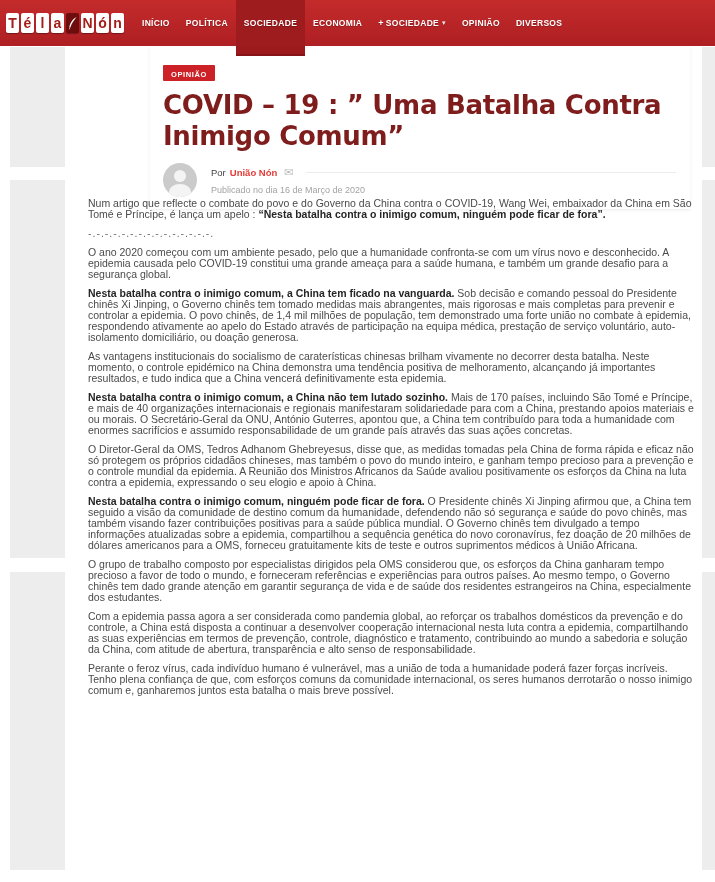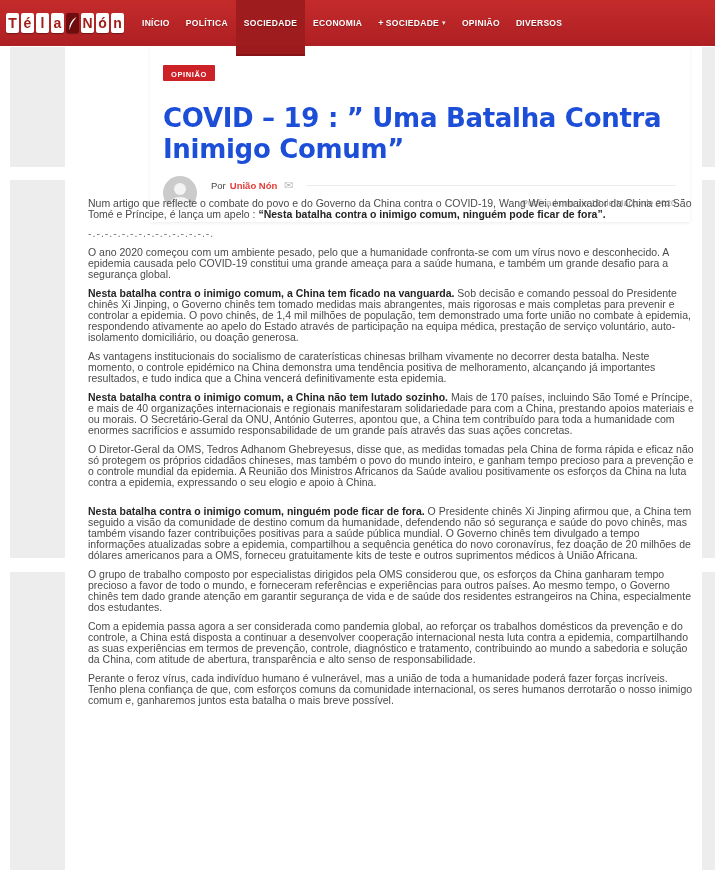--- a/index.html
+++ b/index.html
@@ -38,45 +38,45 @@
   .s2 { top:180px; height:378px; }
   .s3 { top:572px; height:298px; }
 
   
   .title-card { position:absolute; left:150px; top:47px; width:540px;
                 background:#fff; box-shadow:0 1px 3px rgba(0,0,0,.08);
                 padding:16px 14px 12px 13px; }
   .cat-badge { display:inline-block; background:#cb2127; color:#fff;
                font-size:7.5px; font-weight:bold; letter-spacing:.6px;
                padding:5px 8px 2px; border-radius:1px; cursor:pointer; }
-  .headline { margin-top:22px; font-family:"DejaVu Sans","Liberation Sans",sans-serif;
-              font-weight:800; font-size:26px; line-height:1.18; color:#1d4ed8;
+  .headline { margin-top:9px; font-family:"DejaVu Sans","Liberation Sans",sans-serif;
+              font-weight:800; font-size:26px; line-height:1.18; color:#7f1d1d;
               letter-spacing:-.3px; max-width:500px; }
   .byline-row { display:flex; align-items:center; margin-top:12px; }
   .avatar { width:34px; height:34px; border-radius:50%; background:#cbcbcb;
             position:relative; overflow:hidden; flex:0 0 34px; }
   .avatar::before { content:""; position:absolute; left:11px; top:7px; width:12px;
             height:12px; border-radius:50%; background:#f4f4f4; }
   .avatar::after { content:""; position:absolute; left:6px; top:21px; width:22px;
             height:16px; border-radius:50%; background:#f4f4f4; }
   .byline-text { margin-left:14px; flex:1; }
   .byline-line1 { display:flex; align-items:center; font-size:9.5px; color:#444; }
   .author-link { color:#e23b36; margin-left:4px; cursor:pointer; font-weight:bold; }
   .mail-icon { color:#b9b9b9; font-size:11px; margin-left:7px; cursor:pointer; }
   .byline-rule { flex:1; border-top:1px solid #ececec; margin-left:12px; }
-  .pub-date { font-size:9px; color:#a3a3a3; margin-top:6px;text-align:right; }
+  .pub-date { font-size:9px; color:#a3a3a3; margin-top:6px; }
 
   
   .article { position:absolute; left:88px; top:182px; width:608px;
              padding-top:16px; color:#4a4a4a; }
   .article p.para { font-size:10.5px; line-height:11px; margin-bottom:8px;
                     color:#4a4a4a; }
   .article p.para strong { color:#262626; }
   .article p.para.divider { color:#6f6f6f; letter-spacing:1px; }
-  .block2 { margin-top:18px; }
+  .block2 { margin-top:8px; }
 </style>
 </head>
 <body>
 
 <div class="page">
 
   <div class="header">
     <div class="logo">
       <span class="tile">T</span>
       <span class="tile">é</span>

